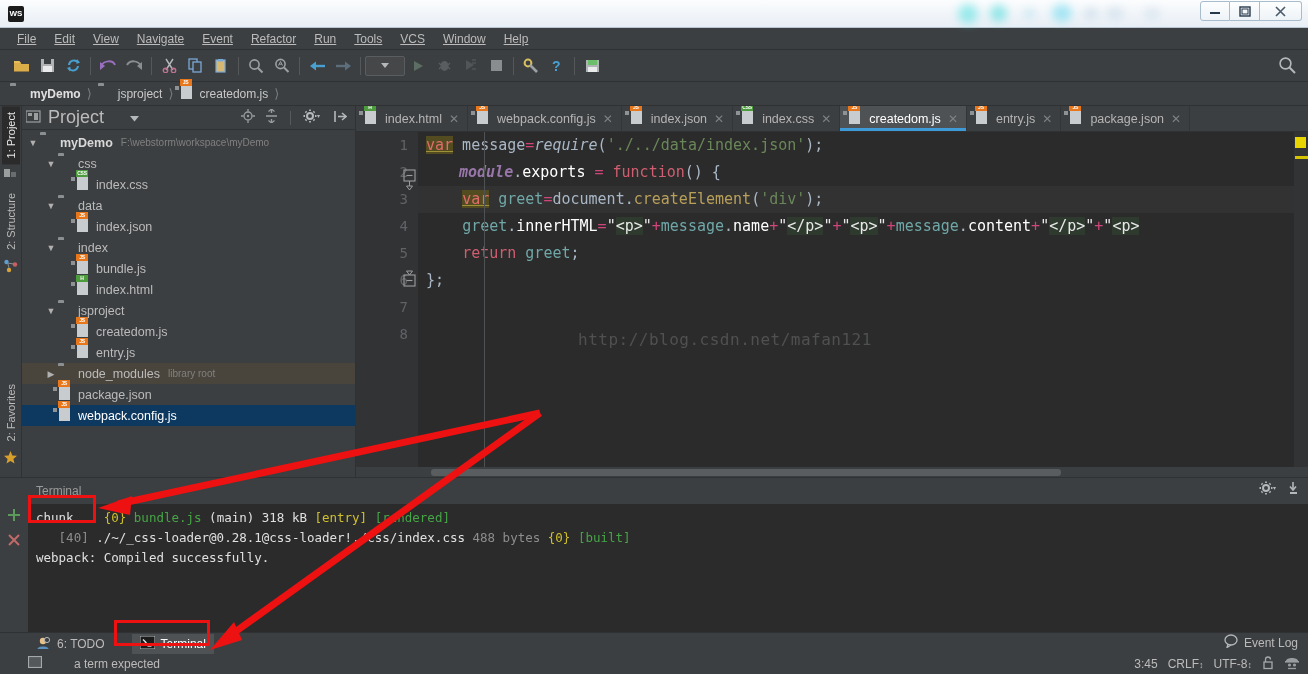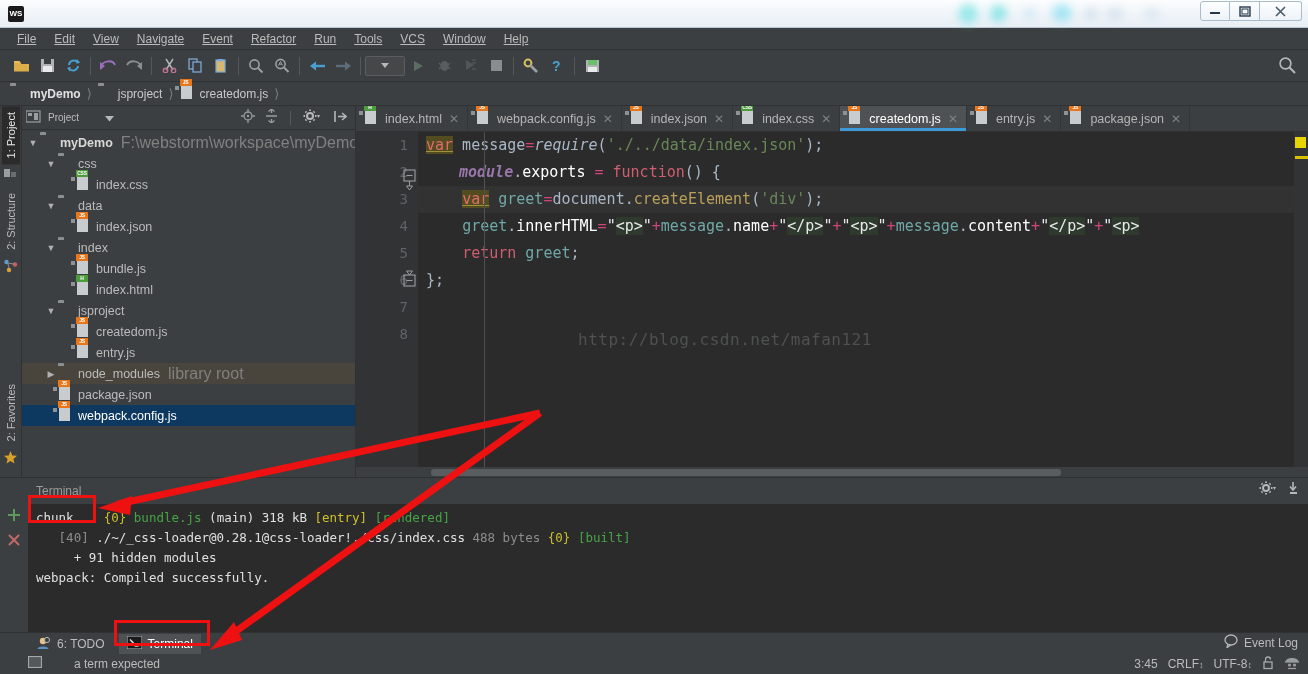--- a/index.html
+++ b/index.html
@@ -83,30 +83,30 @@
     writing-mode:vertical-rl; transform:rotate(180deg);
     font-size:11px; color:#bbbbbb; padding:6px 3px; white-space:nowrap;
   }
   .rail-tab.active { background:#2b2b2b; color:#e8e8e8; }
   .rail-icon { margin:3px 0 8px 0; display:flex; align-items:center; justify-content:center; }
   .rail-bottom { margin-top:auto; display:flex; flex-direction:column; align-items:center; padding-bottom:4px; }
 
   
   .projpane { width:334px; flex:0 0 334px; display:flex; flex-direction:column; background:#3c3f41; border-right:1px solid #2f3133; }
   .projhead { height:24px; display:flex; align-items:center; padding:0 4px; gap:4px; border-bottom:1px solid #2f3133; }
-  .projhead .title { font-size:10px; color:#bbbbbb; margin-left:2px;}
+  .projhead .title { font-size:18px; color:#bbbbbb; margin-left:2px;}
   .projhead .spacer { flex:1; }
   .tree { flex:1; overflow:hidden; background:#3c3f41; padding-top:2px; }
   .trow { height:21px; display:flex; align-items:center; font-size:12.5px; color:#bbbbbb; padding-left:4px; white-space:nowrap; }
   .trow.selected { background:#0d385f; color:#ffffff; }
   .trow.libroot { background:#4a453c; }
   .trow .arrow { width:14px; text-align:center; color:#b0b0b0; font-size:9px; flex:0 0 14px; }
   .trow .nm { margin-left:4px; }
   .trow .nm.bold { font-weight:bold; color:#d8d8d8; }
-  .trow .sub { margin-left:8px; color:#808080; font-size:16px; }
+  .trow .sub { margin-left:8px; color:#808080; font-size:10px; }
   .indent1 { padding-left:4px; } .indent2 { padding-left:22px; }
   .indent3 { padding-left:40px; }
 
   
   .ico { width:16px; height:16px; flex:0 0 16px; display:inline-block; position:relative; }
   .folder {
     width:14px; height:11px; background:#8c8f91; border-radius:1px 2px 2px 2px; position:relative; margin-top:2px;
   }
   .folder:before { content:""; position:absolute; top:-3px; left:0; width:6px; height:3px; background:#8c8f91; border-radius:1px 1px 0 0; }
   .fileico { width:13px; height:15px; position:relative; }
@@ -172,21 +172,21 @@
   .twright { position:absolute; right:8px; top:3px; display:flex; gap:10px; align-items:center; }
   .twbody { flex:1; display:flex; background:#2b2b2b; margin:0 0 0 0; position:relative; }
   .twsidebtns { width:28px; flex:0 0 28px; background:#3c3f41; display:flex; flex-direction:column; align-items:center; padding-top:4px; gap:8px; }
   .console {
     flex:1; background:#2b2b2b; padding:4px 0 0 8px; overflow:hidden;
     font-family:"DejaVu Sans Mono", monospace; font-size:12.5px; color:#d6d6d6; line-height:20px;
   }
   .c-green{color:#46a546;} .c-yellow{color:#cfc02b;} .c-grey{color:#8d8d8d;} .c-white{color:#e0e0e0;}
 
   
-  .bottomtabs { height:22px; flex:0 0 22px; background:#3c3f41; display:flex; align-items:center; padding-left:28px; gap:6px; border-top:1px solid #2f3133; position:relative;}
+  .bottomtabs { height:22px; flex:0 0 22px; background:#3c3f41; display:flex; align-items:center; padding-left:28px; gap:19px; border-top:1px solid #2f3133; position:relative;}
   .btab { display:flex; align-items:center; gap:5px; font-size:12px; color:#bbbbbb; padding:2px 8px; }
   .btab.active { background:#4e5254; color:#fff; }
   .statusbar { height:20px; flex:0 0 20px; background:#3c3f41; display:flex; align-items:center; padding:0 8px 0 28px; font-size:12px; color:#bbbbbb; position:relative;gap:24px; }
   .sb-right { margin-left:auto; display:flex; align-items:center; gap:10px; }
   .eventlog { position:absolute; right:10px; top:1px; display:flex; align-items:center; gap:5px; font-size:12px; color:#bbbbbb; }
 
   .redbox { position:absolute; border:3px solid #ee1111; pointer-events:none; }
   .arrow-svg { position:absolute; left:0; top:0; pointer-events:none; }
 </style>
 </head>
@@ -671,21 +671,20 @@
         </span>
         <span>
           <svg width="14" height="14">
               <path d="M2,2 L12,12 M12,2 L2,12" stroke="#c06a6a" stroke-width="2"></path>
             </svg>
         </span>
       </div>
       <div class="console" id="console">
           <div><span class="c-white" style="white-space: pre;">chunk    </span><span class="c-yellow" style="white-space: pre;">{0}</span><span class="c-white" style="white-space: pre;"> </span><span class="c-green" style="white-space: pre;">bundle.js</span><span class="c-white" style="white-space: pre;"> (main) 318 kB </span><span class="c-yellow" style="white-space: pre;">[entry]</span><span class="c-white" style="white-space: pre;"> </span><span class="c-green" style="white-space: pre;">[rendered]</span></div>
           <div><span class="c-white" style="white-space: pre;">   </span><span class="c-grey" style="white-space: pre;">[40]</span><span class="c-white" style="white-space: pre;"> ./~/_css-loader@0.28.1@css-loader!./css/index.css </span><span class="c-grey" style="white-space: pre;">488 bytes</span><span class="c-white" style="white-space: pre;"> </span><span class="c-yellow" style="white-space: pre;">{0}</span><span class="c-white" style="white-space: pre;"> </span><span class="c-green" style="white-space: pre;">[built]</span></div>
-          <div><span class="c-white" style="white-space: pre;">     + 91 hidden modules</span></div>
           <div><span class="c-white" style="white-space: pre;">webpack: Compiled successfully.</span></div>
         </div>
     </div>
   </div>
 
   <div class="bottomtabs">
     <div class="btab">
       <span class="ico">
         <svg width="15" height="14">
             <circle cx="7" cy="5" r="3.2" fill="#e8c08a"></circle>

